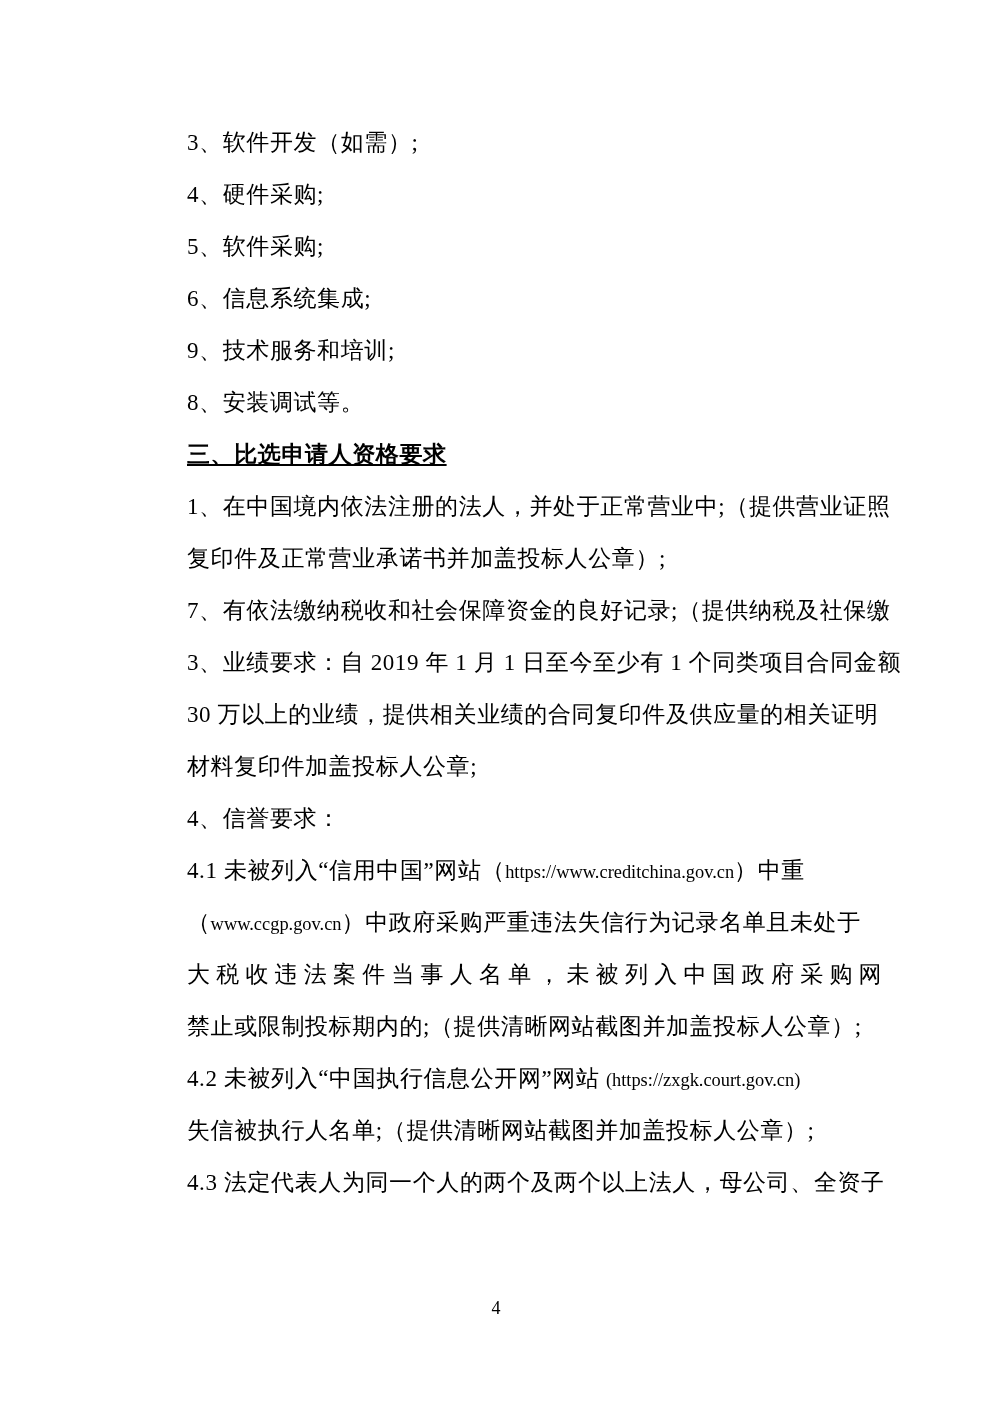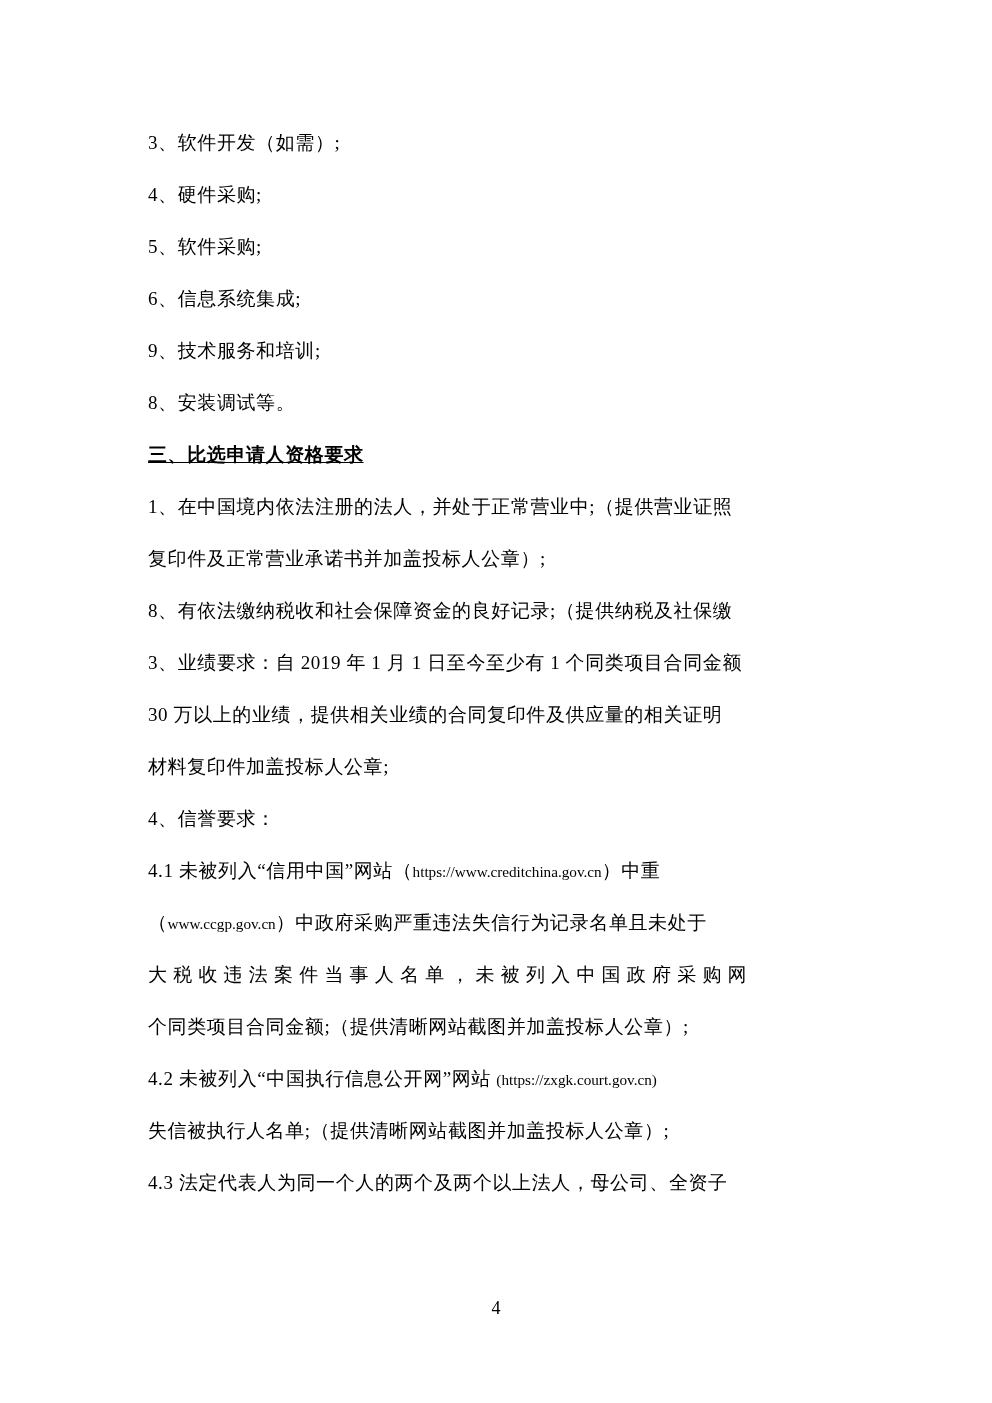--- a/index.html
+++ b/index.html
@@ -22,23 +22,24 @@
   }
   .content {
     position: absolute;
     left: 148px;
     top: 117px;
     width: 700px;
   }
   .line {
     height: 52px;
     line-height: 52px;
-    font-size: 19px;
+    font-size: 23px;
     white-space: nowrap;
     letter-spacing: 0.6px;
+    margin-left: 39px;
   }
   .heading {
     font-weight: bold;
     text-decoration: underline;
   }
   
   .stretch {
     letter-spacing: 6.2px;
   }
   
@@ -68,36 +69,36 @@
     <div class="line">5、软件采购;</div>
     <div class="line">6、信息系统集成;</div>
     <div class="line">9、技术服务和培训;</div>
     <div class="line">8、安装调试等。</div>
 
     <div class="line heading">三、比选申请人资格要求</div>
 
     <div class="line">1、在中国境内依法注册的法人，并处于正常营业中;（提供营业证照</div>
     <div class="line">复印件及正常营业承诺书并加盖投标人公章）;</div>
 
-    <div class="line">8、有依法缴纳税收和社会保障资金的良好记录;（提供纳税及社保缴</div>
+    <div class="line">7、有依法缴纳税收和社会保障资金的良好记录;（提供纳税及社保缴</div>
 
     <div class="line">3、业绩要求：自 2019 年 1 月 1 日至今至少有 1 个同类项目合同金额</div>
     <div class="line">30 万以上的业绩，提供相关业绩的合同复印件及供应量的相关证明</div>
     <div class="line">材料复印件加盖投标人公章;</div>
 
     <div class="line">4、信誉要求：</div>
 
     <div class="line">
       <span>4.1 未被列入“信用中国”网站（</span><span class="latin">https://www.creditchina.gov.cn</span><span>）中重</span>
     </div>
     <div class="line">
       <span>（</span><span class="latin">www.ccgp.gov.cn</span><span>）中政府采购严重违法失信行为记录名单且未处于</span>
     </div>
     <div class="line stretch">大税收违法案件当事人名单，未被列入中国政府采购网</div>
-    <div class="line">个同类项目合同金额;（提供清晰网站截图并加盖投标人公章）;</div>
+    <div class="line">禁止或限制投标期内的;（提供清晰网站截图并加盖投标人公章）;</div>
 
     <div class="line">
       <span>4.2 未被列入“中国执行信息公开网”网站 </span><span class="latin">(https://zxgk.court.gov.cn)</span>
     </div>
     <div class="line">失信被执行人名单;（提供清晰网站截图并加盖投标人公章）;</div>
 
     <div class="line">4.3 法定代表人为同一个人的两个及两个以上法人，母公司、全资子</div>
 
   </div>
 

